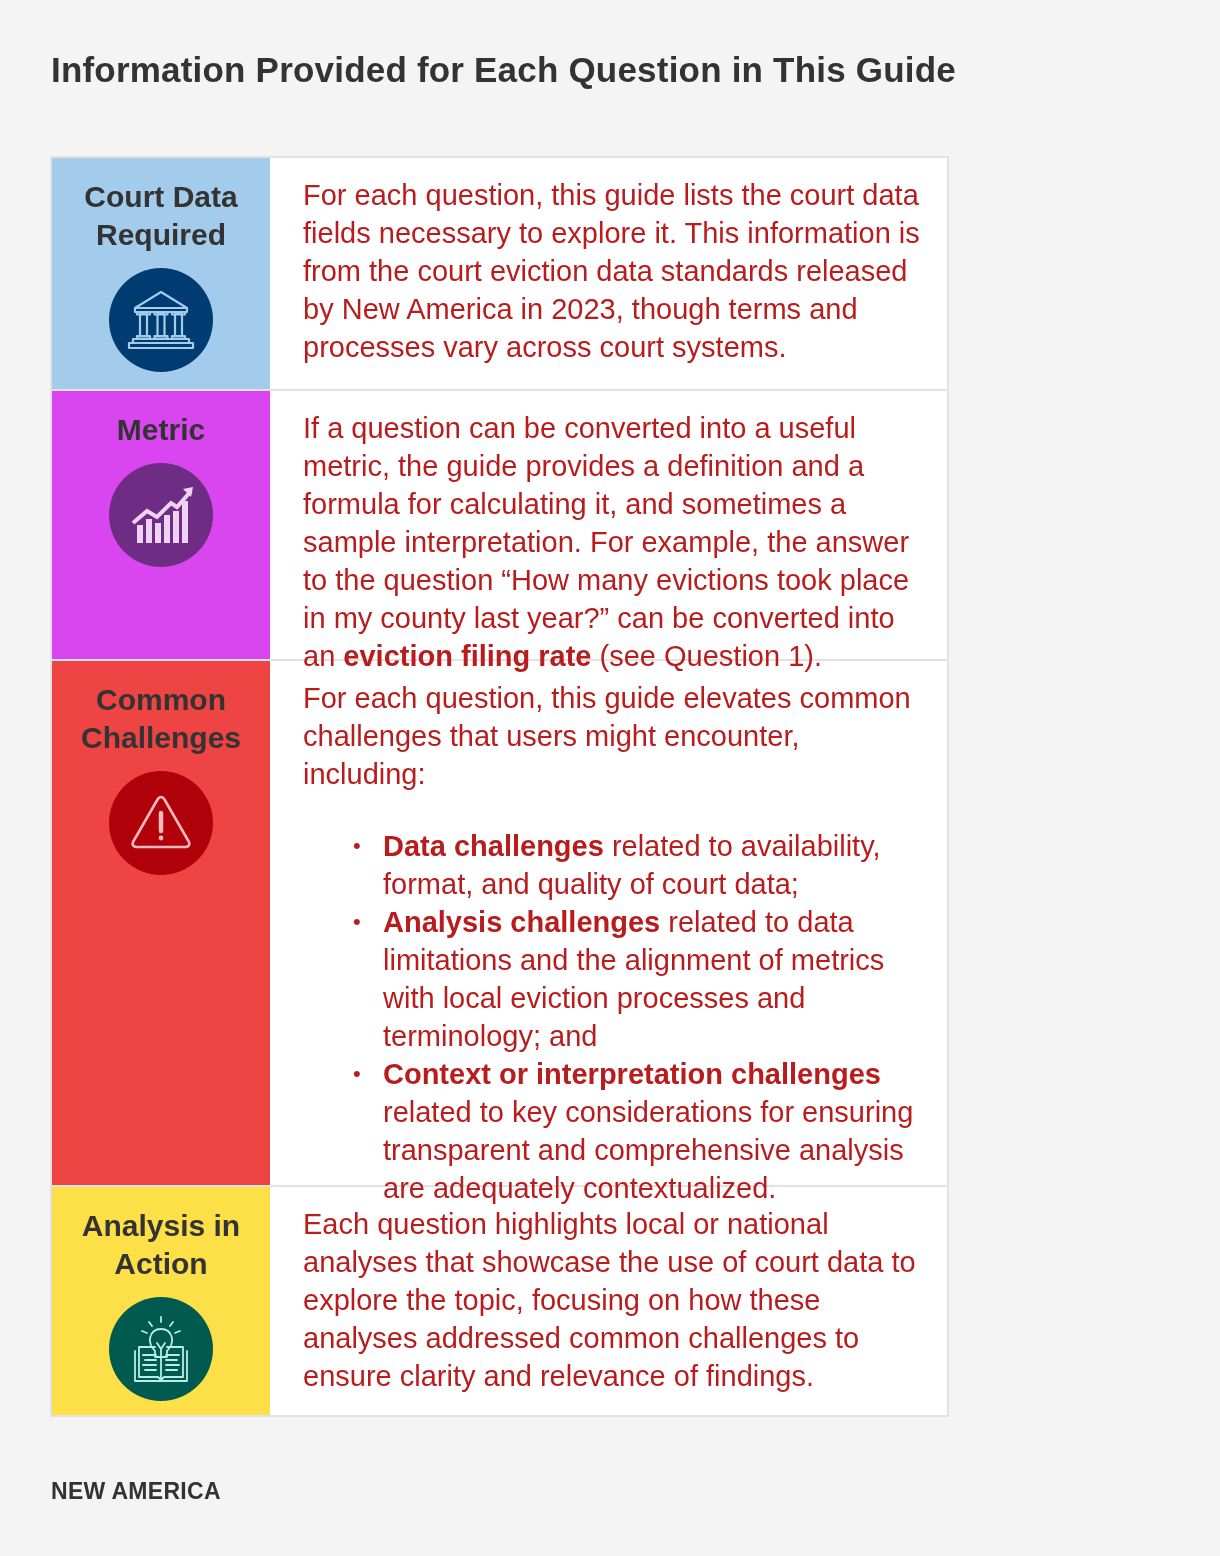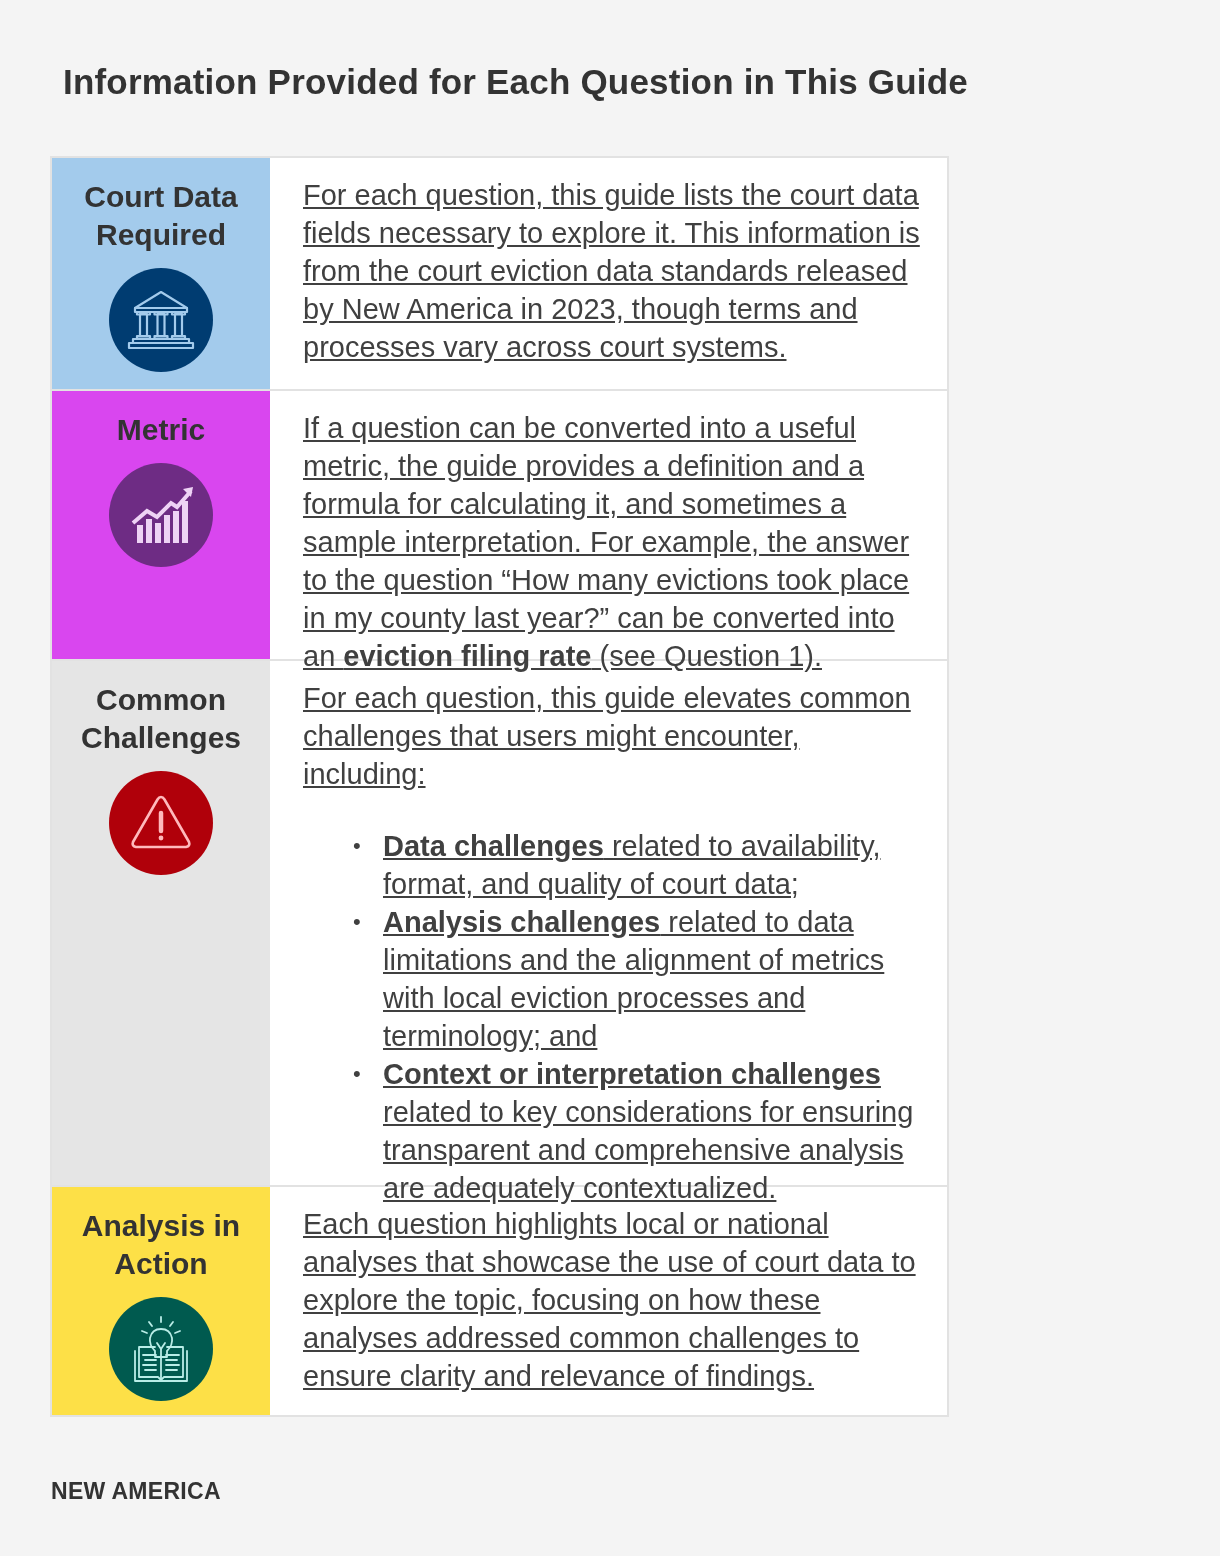--- a/index.html
+++ b/index.html
@@ -7,21 +7,21 @@
       width: 1220px; height: 1556px;
       background: #f4f4f4;
       font-family: "Liberation Sans", sans-serif;
       color: #333333;
       position: relative;
       overflow: hidden;
     }
     .title {
       position: absolute; left: 51px; top: 50px;
       font-size: 35px; font-weight: bold; letter-spacing: 0.2px;
-      color: #333333; margin: 12px;
+      color: #333333; margin: 0;
     }
     .table {
       position: absolute; left: 50px; top: 156px; width: 899px;
       border: 2px solid #e2e2e2;
       box-sizing: border-box;
       background: #ffffff;
     }
     .row {
       display: flex;
       border-bottom: 2px solid #e2e2e2;
@@ -40,21 +40,21 @@
     }
     .icon-circle {
       width: 104px; height: 104px; border-radius: 50%;
       margin-top: 14px;
       display: flex; align-items: center; justify-content: center;
     }
     .icon-circle svg { width: 72px; height: 72px; }
     .content-cell {
       flex: 1; box-sizing: border-box;
       padding: 18px 18px 18px 33px;
-      font-size: 29px; line-height: 38px; color: #404040; text-decoration: underline;
+      font-size: 29px; line-height: 38px; color: #b91c1c;
     }
     .content-cell p { margin: 0; }
     .content-cell b { font-weight: bold; }
     .content-cell ul {
       margin: 34px 0 12px 0; padding-left: 80px;
       list-style: none;
     }
     .content-cell li { position: relative; }
     .content-cell li::before {
       content: "•"; position: absolute; left: -30px; top: 0;
@@ -117,21 +117,21 @@
           <path d="M58 10 L68 8 L66 18 Z" fill="#eed3f5"></path>
         </svg>
       </div>
     </div>
     <div class="content-cell">
       <p><span>If a question can be converted into a useful metric, the guide provides a definition and a formula for calculating it, and sometimes a sample interpretation. For example, the answer to the question “How many evictions took place in my county last year?” can be converted into an </span><b>eviction filing rate</b><span> (see Question 1).</span></p>
     </div>
   </div>
 
   <div class="row" style="height:526px;">
-    <div class="label-cell" style="background:#e5e5e5;">
+    <div class="label-cell" style="background:#ef4444;">
       <div class="label-text">Common
 Challenges</div>
       <div class="icon-circle" style="background:#b0000a;">
         <svg viewBox="0 0 72 72" fill="none" stroke="#ffb9bc" stroke-width="2.6" stroke-linejoin="round" stroke-linecap="round">
           <path d="M36 10 Q38 10 39.5 12.5 L64 55 Q65.5 59 61 60 L11 60 Q6.5 59 8 55 L32.5 12.5 Q34 10 36 10 Z"></path>
           <line x1="36" y1="26" x2="36" y2="44" stroke-width="4.5"></line>
           <circle cx="36" cy="51" r="2.4" fill="#ffb9bc" stroke="none"></circle>
         </svg>
       </div>
     </div>

